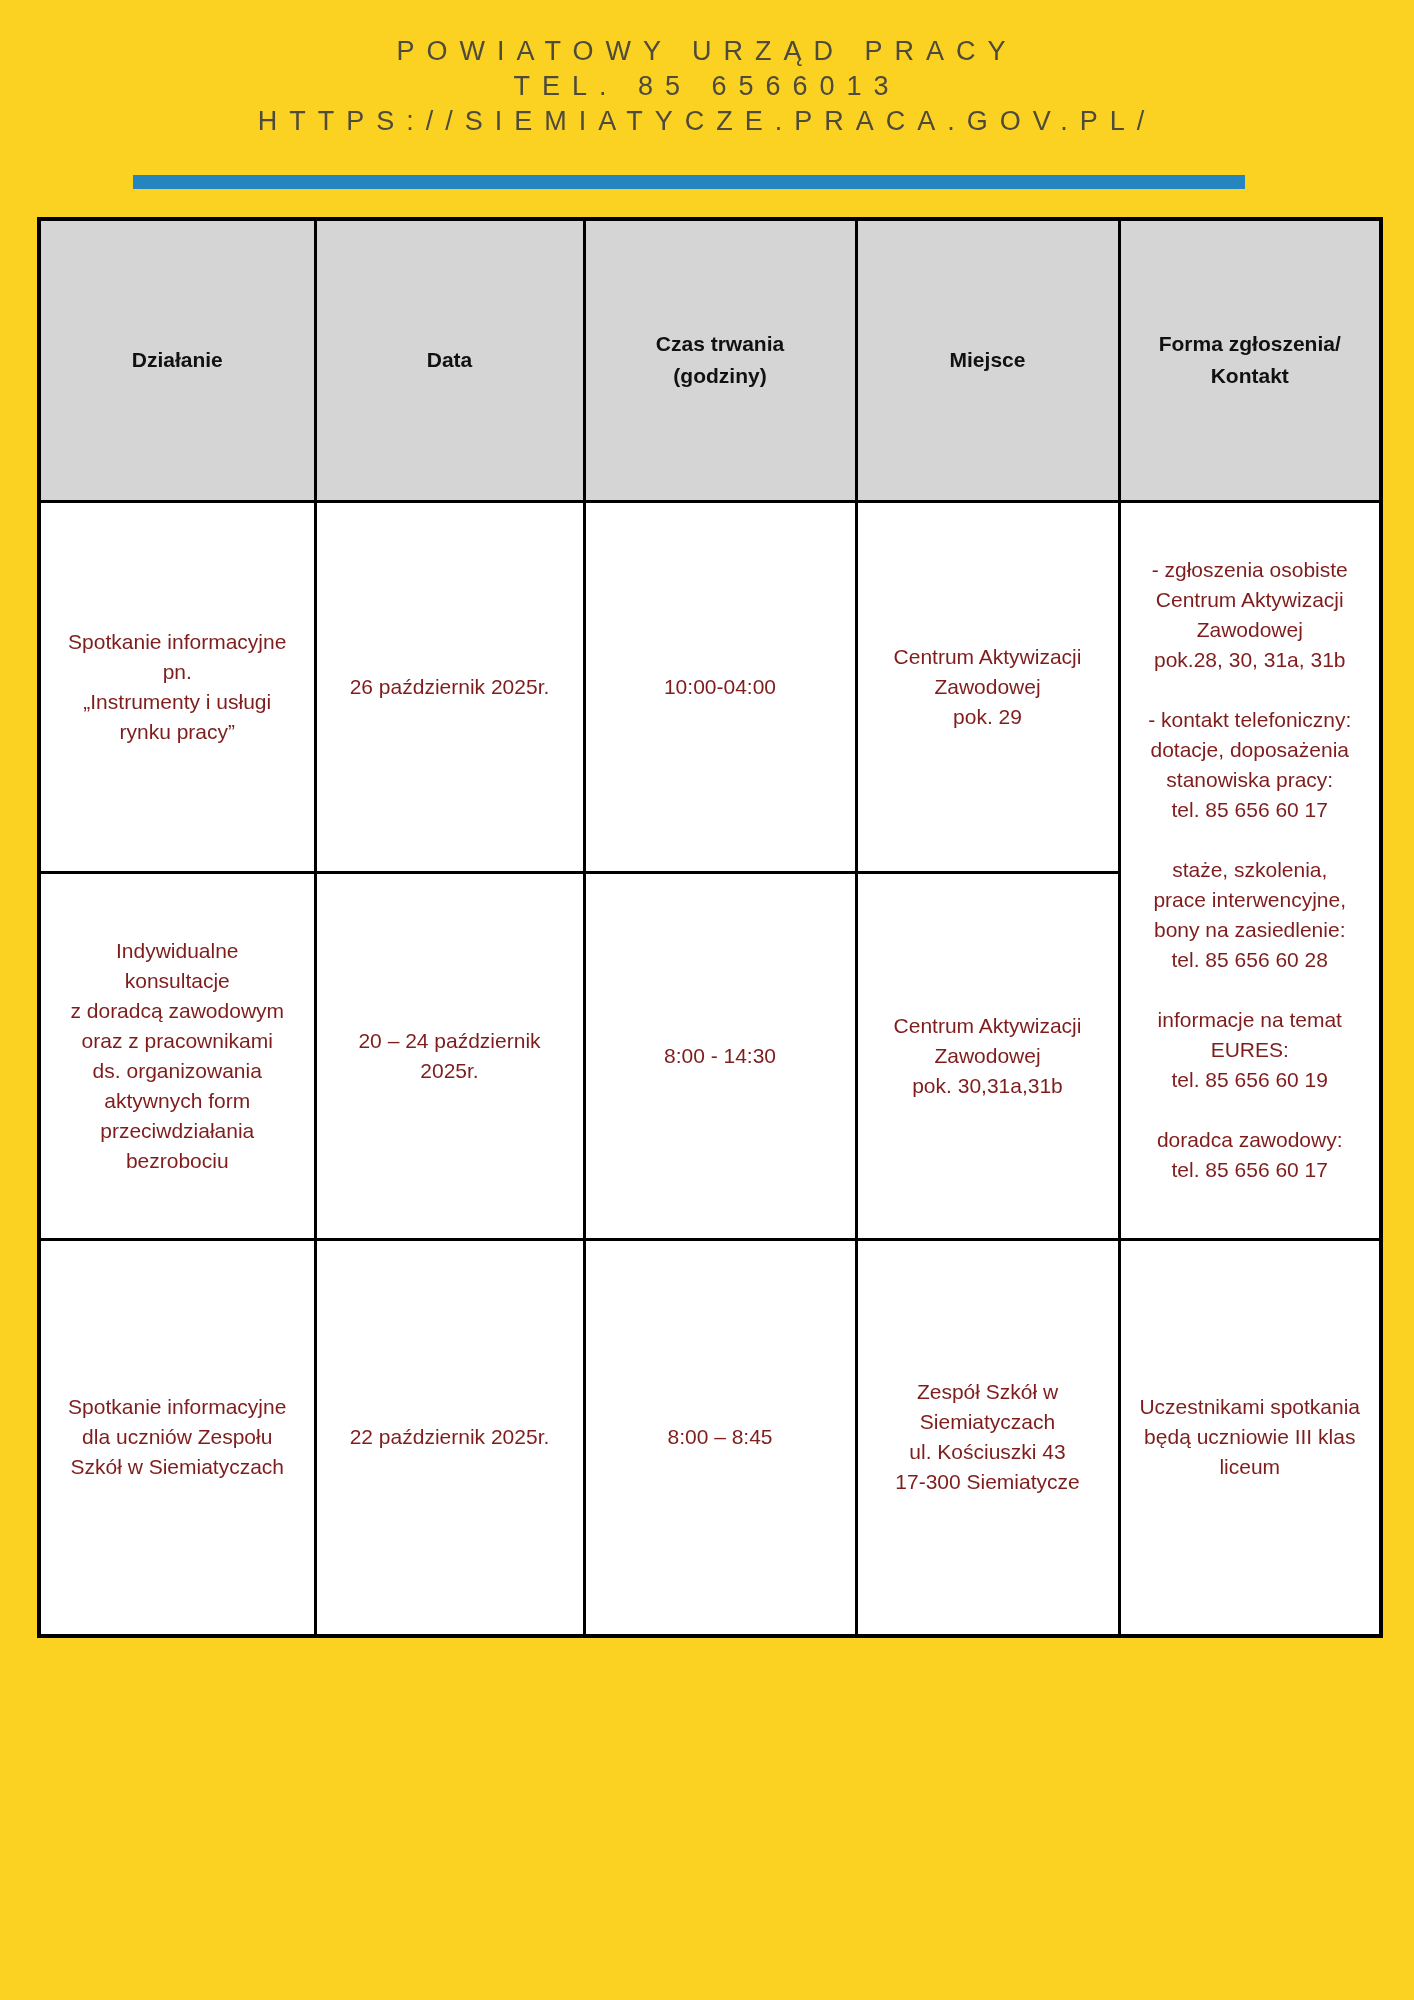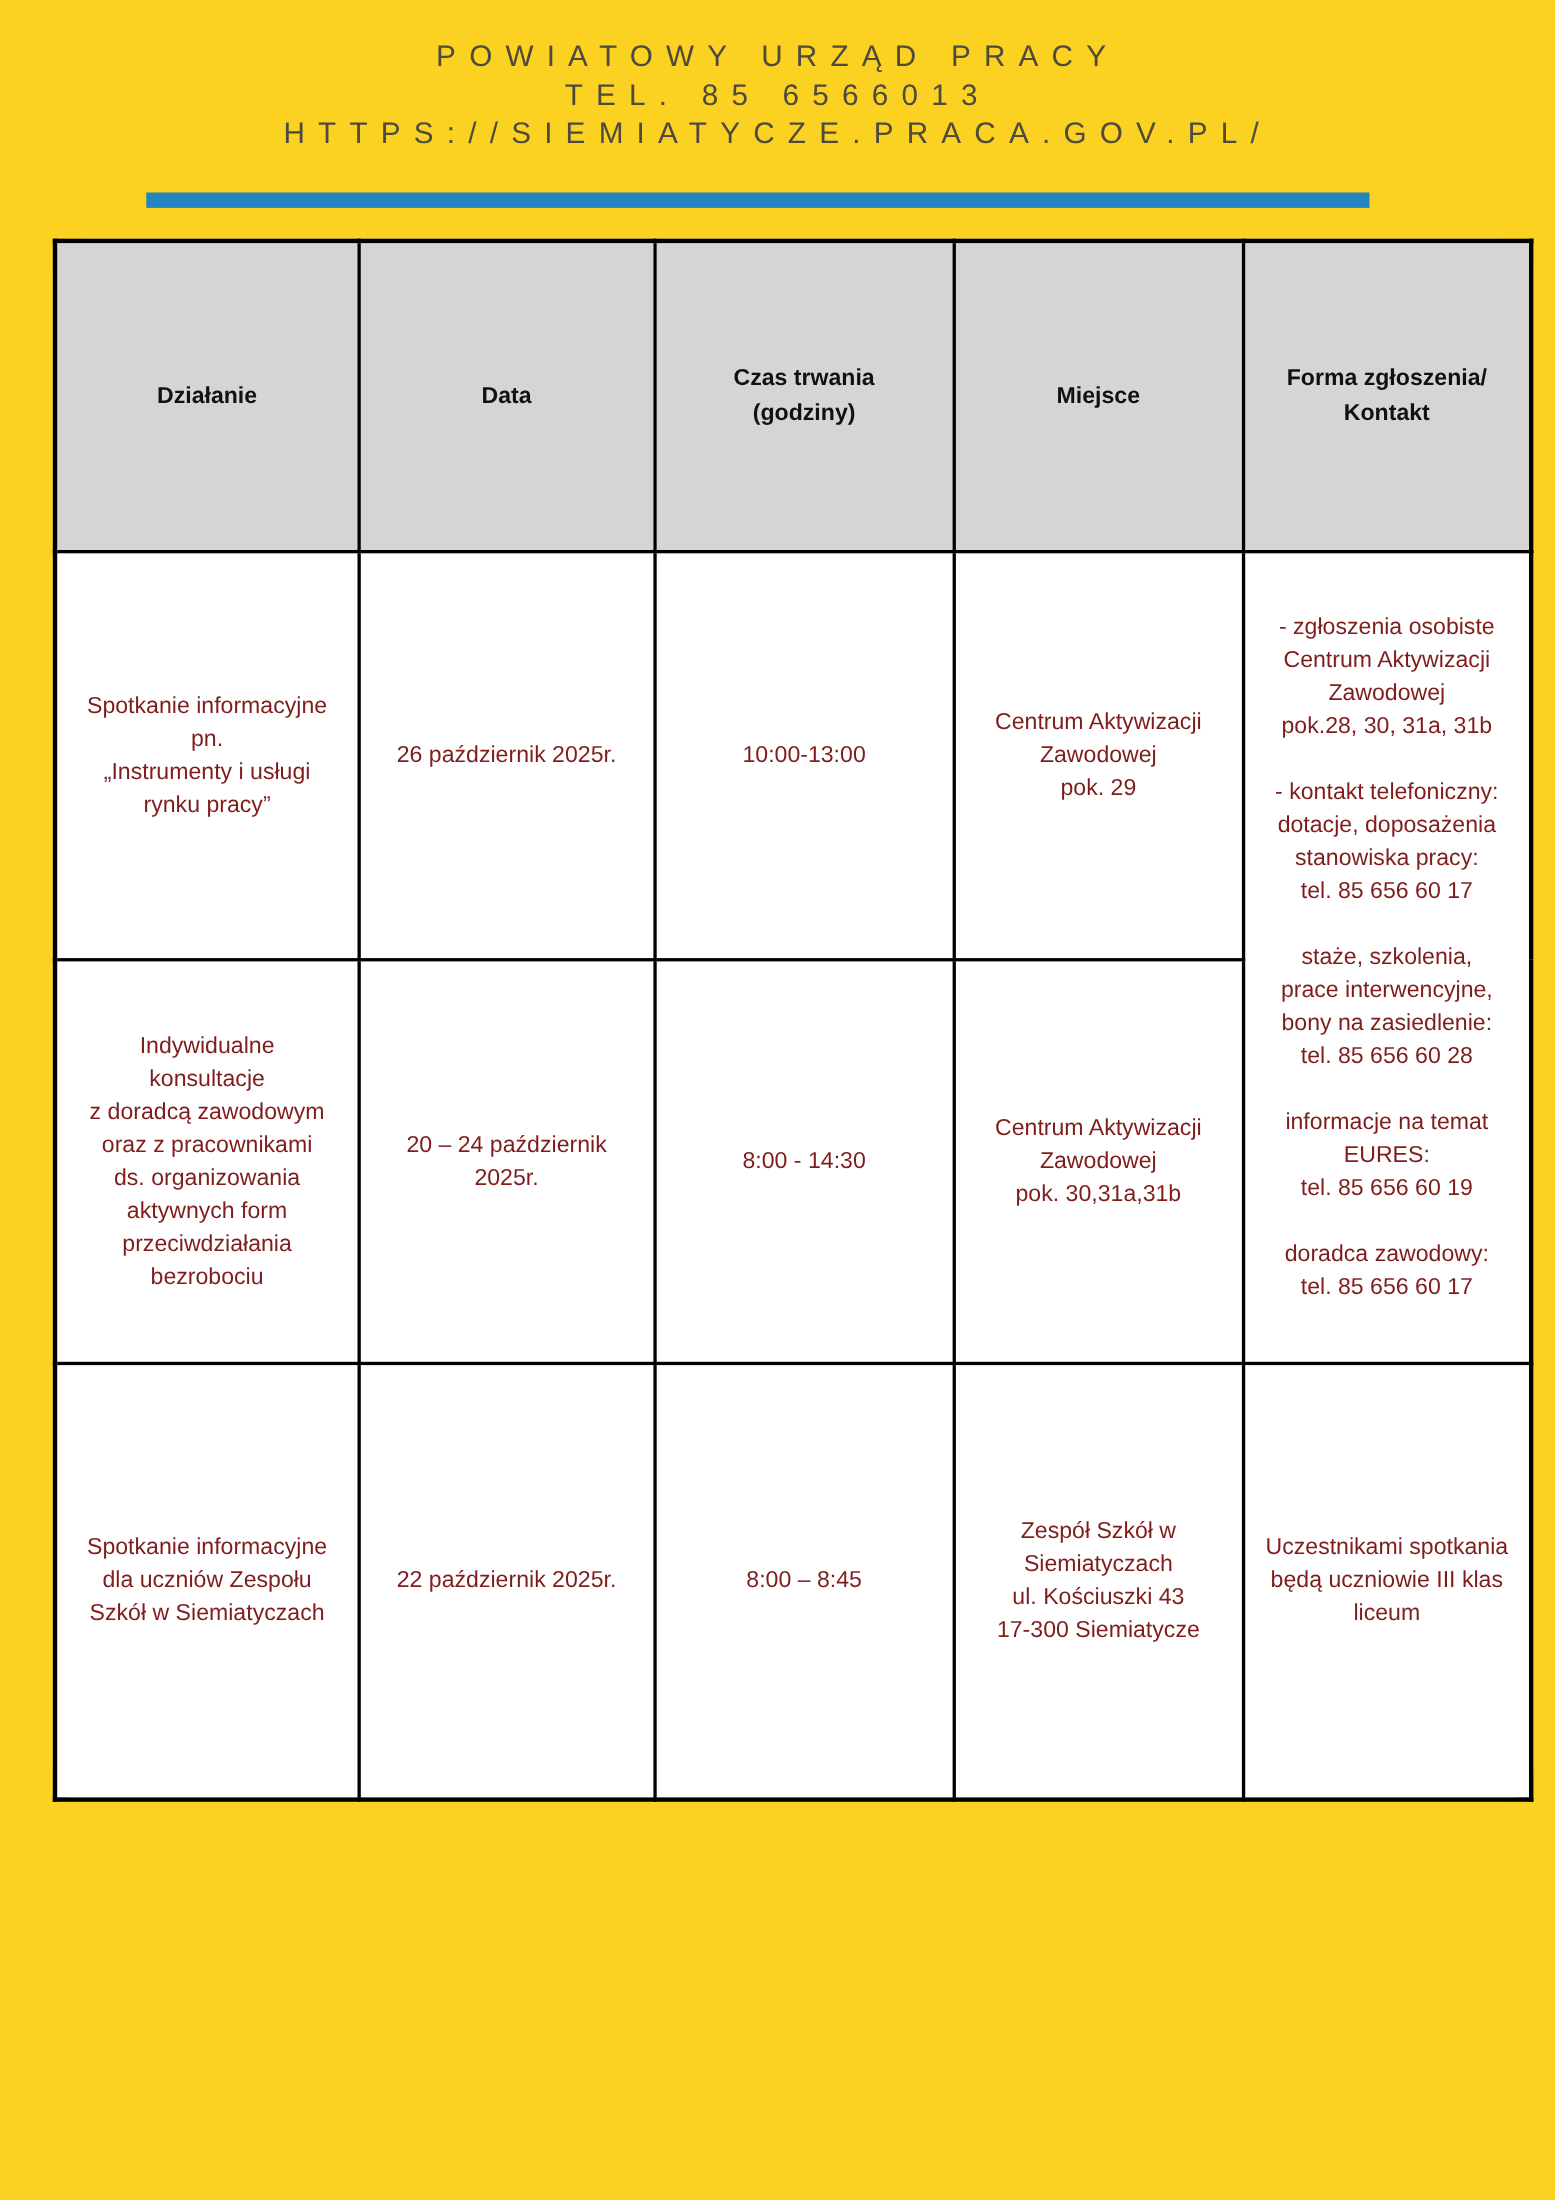--- a/index.html
+++ b/index.html
@@ -21,23 +21,22 @@
   .org-header div{white-space:nowrap;}
   .divider-bar{
     width:1112px;height:14px;
     background:#2585be;
     margin:36px 0 0 133px;
   }
   table.schedule{
     border-collapse:collapse;
     table-layout:fixed;
     width:1342px;
-    margin:28px 0 0 48px;
+    margin:28px 0 0 37px;
     background:#ffffff;
-    border-radius:29px;
   }
   table.schedule{border:4px solid #000;}
   table.schedule th, table.schedule td{
     border:3px solid #000;
     text-align:center;
     vertical-align:middle;
     padding:4px 8px;
     color:#7f1d1d;
     white-space:pre-line;
     overflow:hidden;
@@ -90,21 +89,21 @@
 Kontakt</th>
     </tr>
   </thead>
   <tbody>
     <tr class="r1">
       <td>Spotkanie informacyjne
 pn.
 „Instrumenty i usługi
 rynku pracy”</td>
       <td>26 październik 2025r.</td>
-      <td>10:00-13:00</td>
+      <td>10:00-04:00</td>
       <td>Centrum Aktywizacji
 Zawodowej
 pok. 29</td>
       <td class="contact-merged" rowspan="2">- zgłoszenia osobiste
 Centrum Aktywizacji
 Zawodowej
 pok.28, 30, 31a, 31b
 
 - kontakt telefoniczny:
 dotacje, doposażenia

